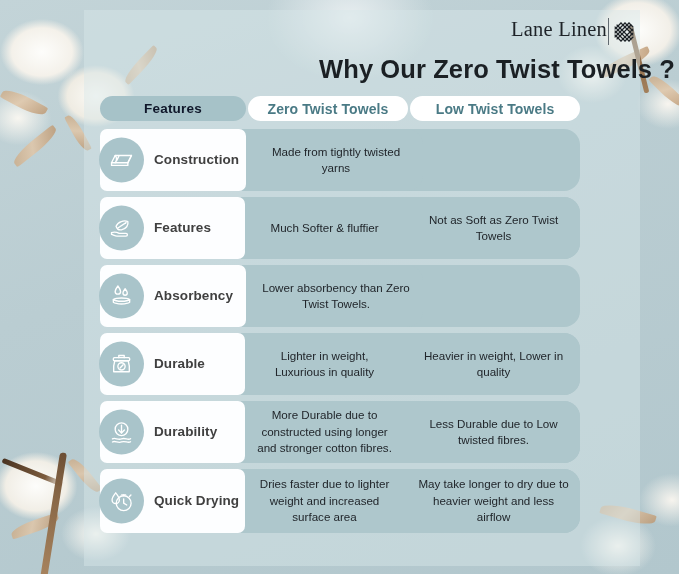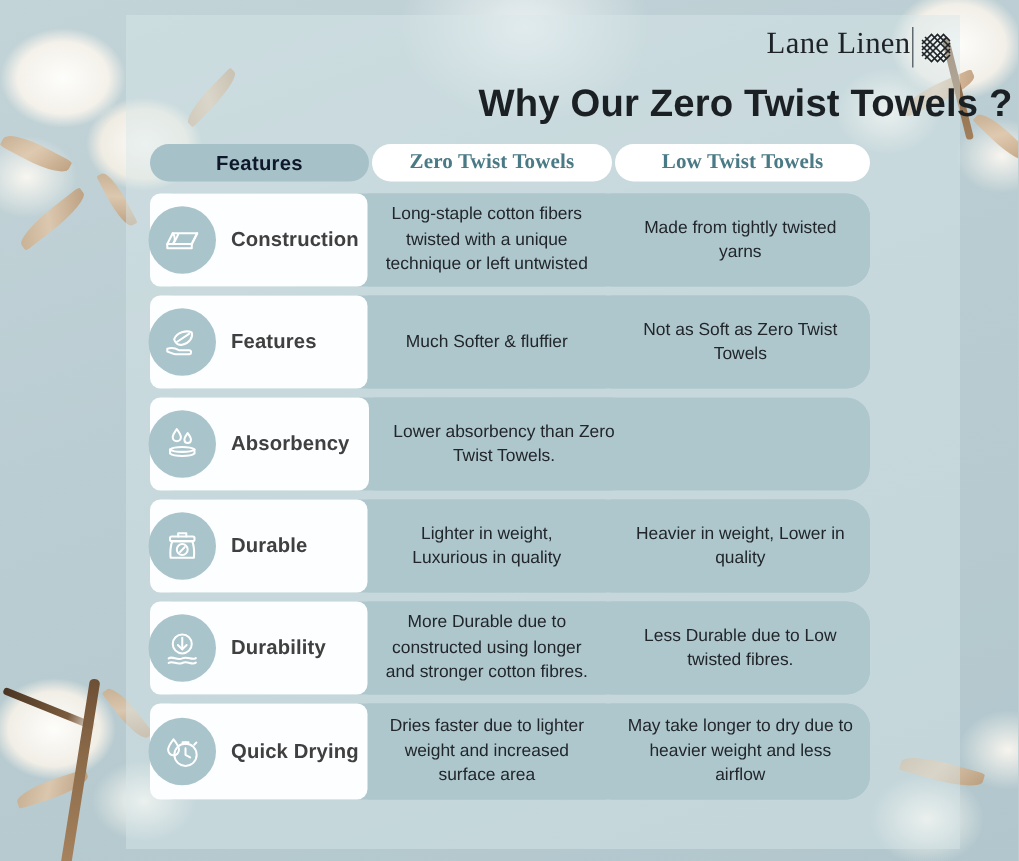--- a/index.html
+++ b/index.html
@@ -159,21 +159,20 @@
   .h-col {
     background: #ffffff;
     border-radius: 13px;
     display: flex;
     align-items: center;
     justify-content: center;
     color: #4a7a85;
     font-size: 14px;
     font-weight: bold;
     letter-spacing: .1px;
-    font-family: Liberation Serif, serif;
   }
   .h-col.zero { width: 160px; margin-left: 2px; }
   .h-col.low  { width: 170px; margin-left: 2px; }
 
   
   .drow { height: 62px; }
   .drow.tall { height: 64px; }
 
   .label-cell {
     position: relative;
@@ -310,21 +309,20 @@
             <svg viewBox="0 0 32 32" fill="none" stroke="#ffffff" stroke-width="1.5" stroke-linecap="round" stroke-linejoin="round">
               <path d="M5 19 L9 11 L27 11 L23 19 Z"></path>
               <path d="M5 19 L5 22 L23 22 L23 19"></path>
               <path d="M9 11 C11 13 11 17 9 19"></path>
               <path d="M13 12 L10.5 17"></path>
               <path d="M23 19 L27 11"></path>
             </svg>
           </div>
           <div class="label-text">Construction</div>
         </div>
-        <div class="data-cell zero">Long-staple cotton fibers twisted with a unique technique or left untwisted</div>
         <div class="data-cell low">Made from tightly twisted yarns</div>
       </div>
     </div>
 
     <div class="row drow">
       <div class="row-bg"></div>
       <div class="row-inner">
         <div class="label-cell">
           <div class="icon-badge">
             <svg viewBox="0 0 32 32" fill="none" stroke="#ffffff" stroke-width="1.5" stroke-linecap="round" stroke-linejoin="round">

